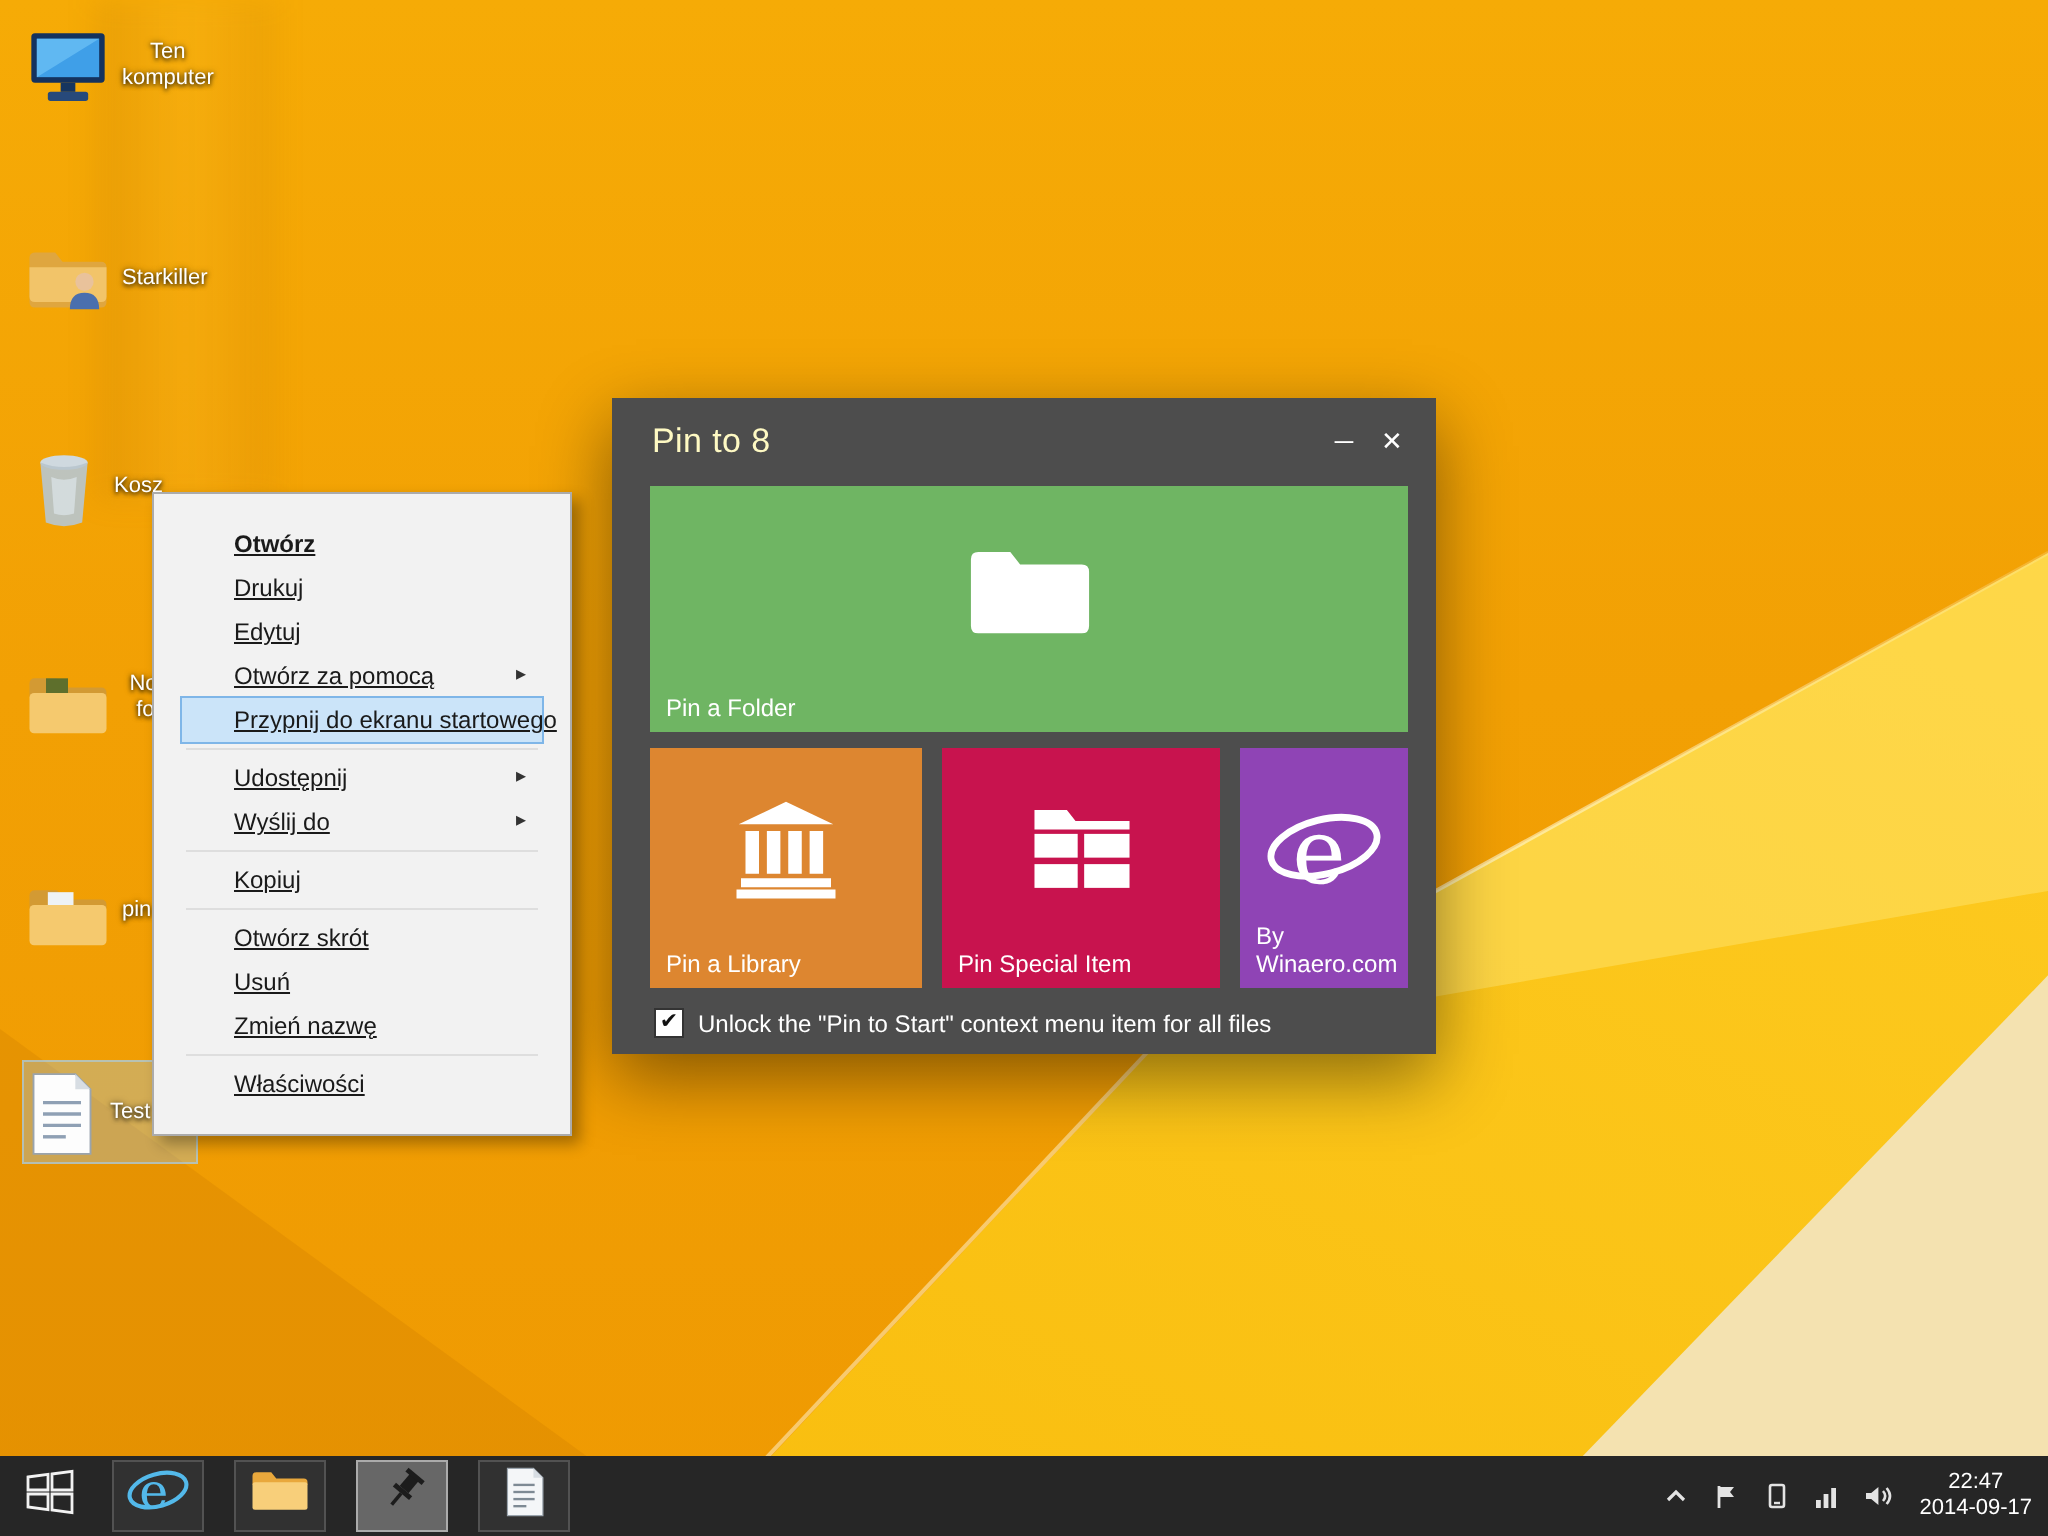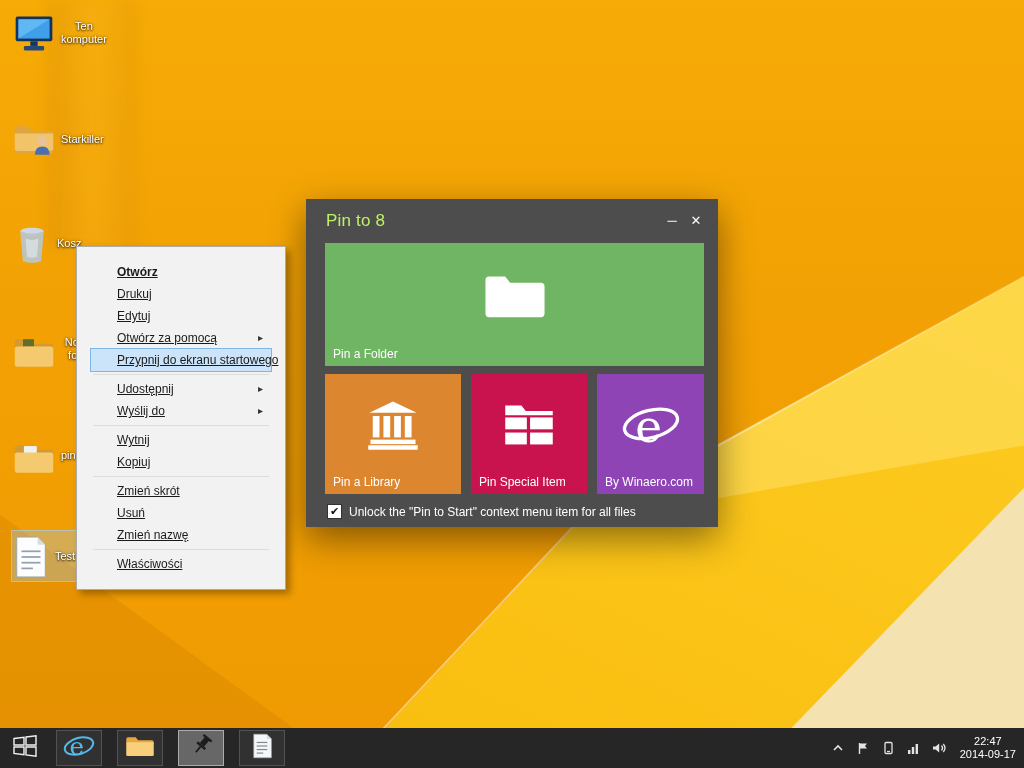--- a/index.html
+++ b/index.html
@@ -40,31 +40,31 @@
     cursor:pointer;white-space:nowrap;}
   .cm-item.bold{font-weight:bold;}
   .cm-item.hl{background:#cbe4f9;outline:1px solid #7fb6e8;}
   .cm-sep{height:1px;background:#dedede;margin:3px 2px;}
   .cm-arrow{position:absolute;right:8px;top:0;font-size:10px;color:#333;}
 
   
   .pin-window{position:absolute;left:306px;top:199px;width:412px;height:328px;
     background:#4d4d4d;z-index:20;box-shadow:0 12px 34px rgba(0,0,0,.45);}
   .titlebar{height:44px;display:flex;align-items:center;padding:0 10px 0 20px;cursor:default;}
-  .wtitle{color:#bef264;font-size:17px;font-weight:400;flex:1;letter-spacing:.2px;}
+  .wtitle{color:#fef9c3;font-size:17px;font-weight:400;flex:1;letter-spacing:.2px;}
   .wbtn{color:#fff;width:24px;text-align:center;font-size:13px;cursor:pointer;line-height:20px;}
   .tiles{padding:0 14px 0 19px;}
   .trow{display:flex;margin-bottom:8px;}
   .tile{position:relative;cursor:pointer;}
   .trow1 .tile{height:123px;}
   .trow2 .tile{height:120px;}
   .tile-file{width:246px;margin-right:8px;background:#1aa3e8;}
   .tile-folder{flex:1;background:#6fb563;}
   .tile-library{width:136px;margin-right:10px;background:#dd8630;}
-  .tile-special{width:116px;margin-right:10px;background:#c8134e;}
+  .tile-special{width:139px;margin-right:10px;background:#c8134e;}
   .tile-winaero{flex:1;background:#8f44b5;}
   .ticon{position:absolute;left:50%;top:44%;transform:translate(-50%,-50%);}
   .tlabel{position:absolute;left:8px;bottom:5px;color:#fff;font-size:12px;}
   .chkrow{display:flex;align-items:center;gap:7px;padding:2px 14px 0 21px;cursor:pointer;}
   .chk{width:13px;height:13px;background:#fff;border:1px solid #333;display:flex;
     align-items:center;justify-content:center;font-size:11px;color:#111;line-height:1;}
   .chklbl{color:#fff;font-size:12px;}
 
   
   .taskbar{position:absolute;left:0;right:0;bottom:0;height:40px;background:#262626;
@@ -234,24 +234,23 @@
   <div class="context-menu">
     <div class="cm-item bold"><span>Otwórz</span></div>
     <div class="cm-item"><span>Drukuj</span></div>
     <div class="cm-item"><span>Edytuj</span></div>
     <div class="cm-item"><span>Otwórz za pomocą</span><span class="cm-arrow">▸</span></div>
     <div class="cm-item hl"><span>Przypnij do ekranu startowego</span></div>
     <div class="cm-sep"></div>
     <div class="cm-item"><span>Udostępnij</span><span class="cm-arrow">▸</span></div>
     <div class="cm-item"><span>Wyślij do</span><span class="cm-arrow">▸</span></div>
     <div class="cm-sep"></div>
-    <div class="cm-item"><span>Wytnij</span></div>
     <div class="cm-item"><span>Kopiuj</span></div>
     <div class="cm-sep"></div>
-    <div class="cm-item"><span>Zmień skrót</span></div>
+    <div class="cm-item"><span>Otwórz skrót</span></div>
     <div class="cm-item"><span>Usuń</span></div>
     <div class="cm-item"><span>Zmień nazwę</span></div>
     <div class="cm-sep"></div>
     <div class="cm-item"><span>Właściwości</span></div>
   </div>
 
   <div class="taskbar">
     <div class="start">
       <span>
         <svg width="26" height="26" viewBox="0 0 26 26">

